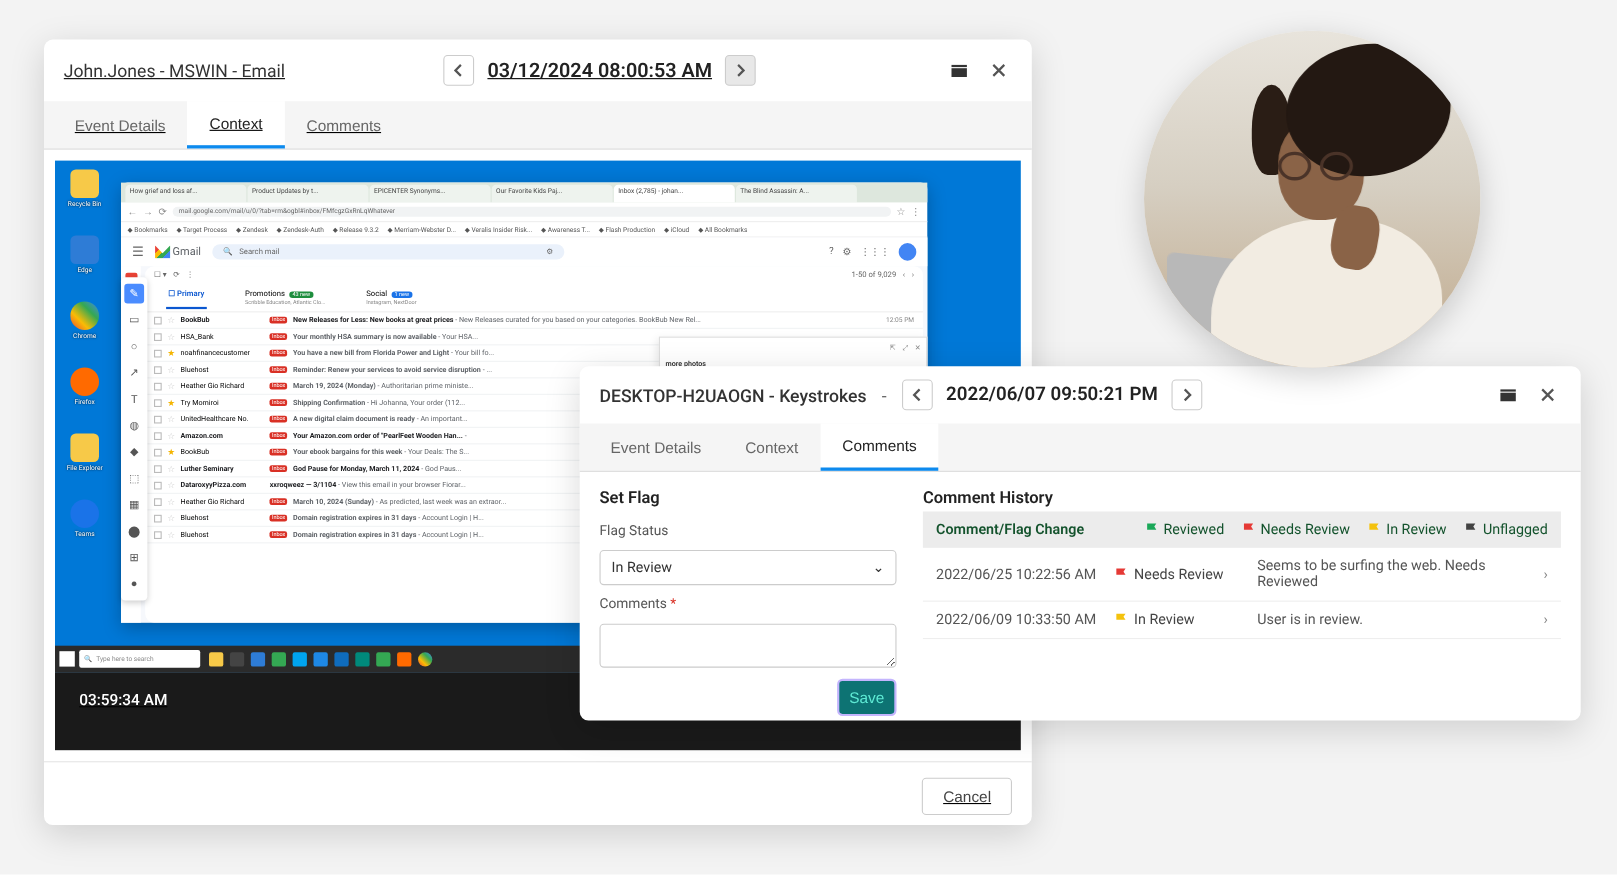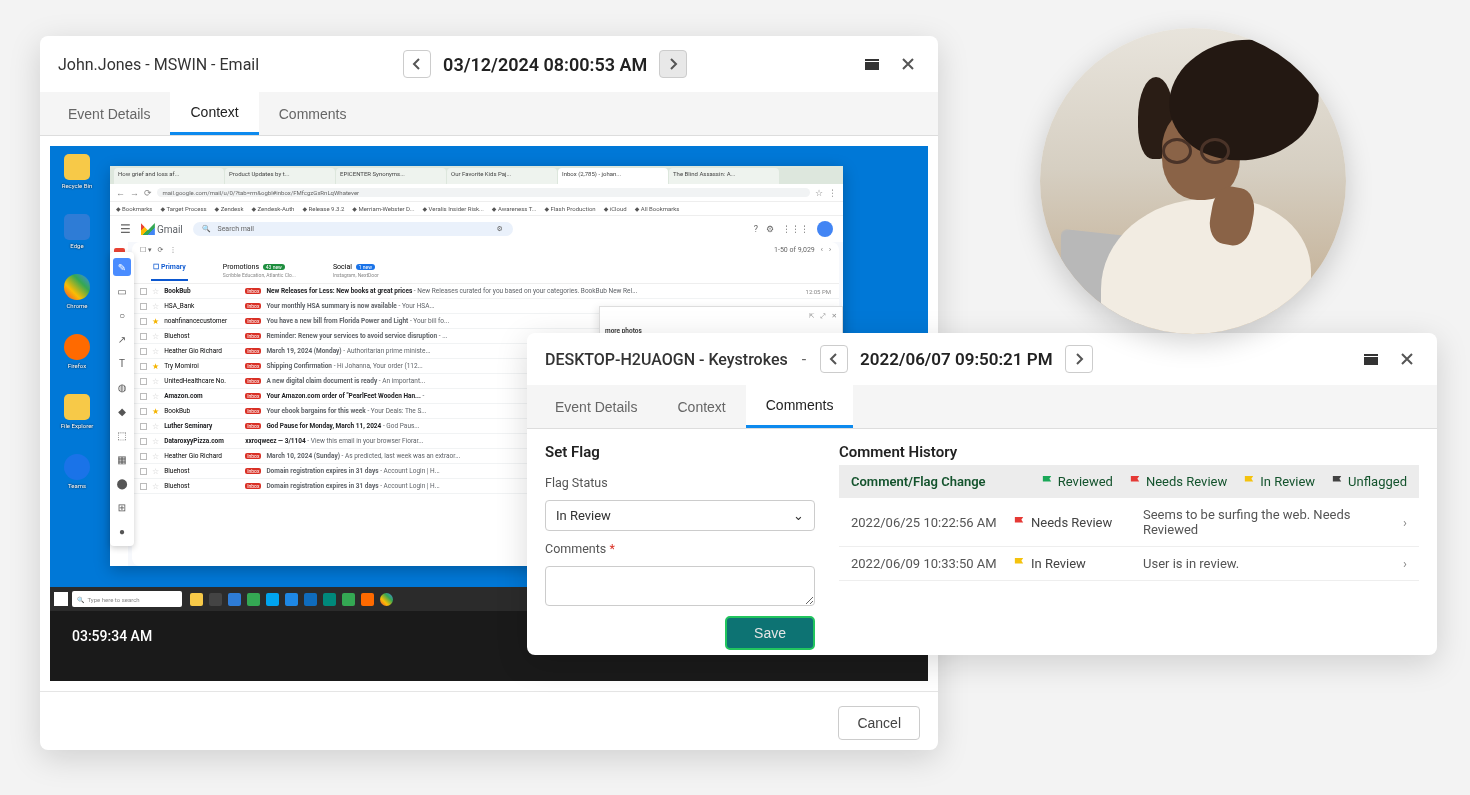--- a/index.html
+++ b/index.html
@@ -17,20 +17,21 @@
   border-radius: 8px;
   box-shadow: 0 8px 32px rgba(0,0,0,0.15);
   display: flex;
   flex-direction: column;
 }
 .modal-main {
   left: 40px;
   top: 36px;
   width: 898px;
   height: 714px;
+  text-decoration: underline;
 }
 .modal-header {
   display: flex;
   align-items: center;
   padding: 14px 18px;
   gap: 12px;
 }
 .modal-title {
   font-size: 16px;
   color: #333;
@@ -375,23 +376,23 @@
   border: 1px solid #ccc;
   border-radius: 4px;
   height: 40px;
   resize: both;
   padding: 6px;
   font-size: 13px;
 }
 .btn-save {
   align-self: flex-end;
   background: #0d7373;
-  border: 2px solid #22c55e;
-  color: #e5e5e5;
-  padding: 7px 27px;
+  border: 2px solid #c4b5fd;
+  color: #5eead4;
+  padding: 7px 9px;
   border-radius: 5px;
   font-size: 14px;
   cursor: pointer;
 }
 .history-col { flex: 1; display: flex; flex-direction: column; }
 .legend-row {
   background: #ececec;
   padding: 9px 12px;
   display: flex;
   align-items: center;

